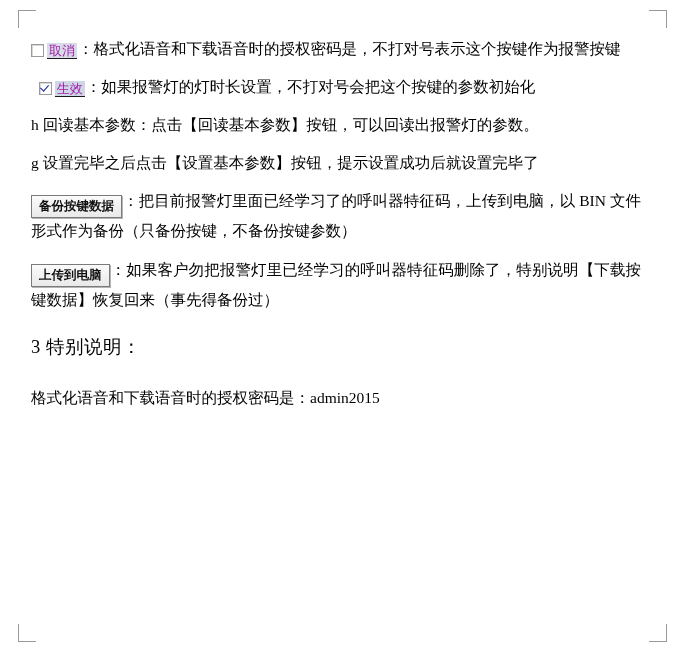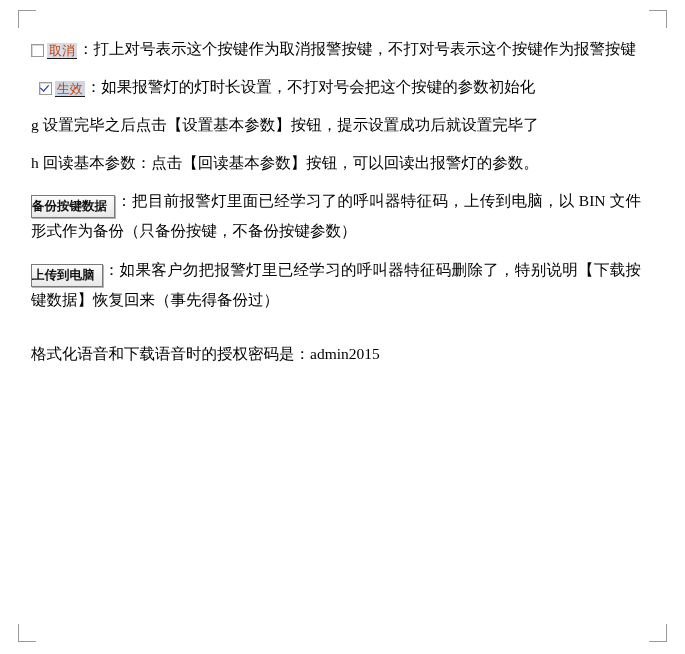--- a/index.html
+++ b/index.html
@@ -69,40 +69,40 @@
     left: 2px;
     top: 0px;
     width: 4px;
     height: 7px;
     border: solid #10239e;
     border-width: 0 1.6px 1.6px 0;
     transform: rotate(42deg);
   }
   .chk-label {
     background: #d8dce6;
-    color: #c2410c;
+    color: #a21caf;
     font-size: 13px;
     font-family: "Liberation Sans", sans-serif;
     padding: 0 2px;
     line-height: 15px;
     border-bottom: 1px solid #1a1a1a;
   }
   .chk-label.blue { background: #cfd6e4; }
 
   
   .btn {
     display: inline-block;
     border: 1px solid #7a7a7a;
     background: linear-gradient(#fbfbfb, #e9e9e9);
     box-shadow: 1px 1px 0 #b5b5b5;
     font-family: "Liberation Sans", sans-serif;
     font-size: 12.5px;
     font-weight: bold;
     color: #111;
-    padding: 3px 7px 4px 0;
+    padding: 3px 7px 4px 7px;
     line-height: 14px;
     vertical-align: -4px;
     margin-right: 1px;
     white-space: nowrap;
   }
   .btn-line { margin-bottom: 12px; }
 
   h3.section {
     margin: 22px 0 10px 0;
     font-size: 18.5px;
@@ -121,42 +121,43 @@
   <div class="mark tr"></div>
   <div class="mark bl"></div>
   <div class="mark br"></div>
 
   <div class="content">
 
     <p class="para">
       <span class="chk-widget">
           <span class="chk-box"></span>
           <span class="chk-label">取消</span>
-        </span><span>：打上对号表示这个按键作为取消报警按键，不打对号表示这个按键作为报警按键</span>
+        </span><span>：格式化语音和下载语音时的授权密码是，不打对号表示这个按键作为报警按键</span>
     </p>
 
     <p class="para">
       &nbsp;&nbsp;<span class="chk-widget">
           <span class="chk-box checked"></span>
           <span class="chk-label blue">生效</span>
         </span><span>：如果报警灯的灯时长设置，不打对号会把这个按键的参数初始化</span>
     </p>
 
+    <p class="para">h 回读基本参数：点击【回读基本参数】按钮，可以回读出报警灯的参数。</p>
+
     <p class="para">g 设置完毕之后点击【设置基本参数】按钮，提示设置成功后就设置完毕了</p>
-
-    <p class="para">h 回读基本参数：点击【回读基本参数】按钮，可以回读出报警灯的参数。</p>
 
     <p class="para btn-line">
       <span class="btn">备份按键数据</span><span>：把目前报警灯里面已经学习了的呼叫器特征码，上传到电脑，以 BIN 文件形式作为备份（只备份按键，不备份按键参数）</span>
     </p>
 
     <p class="para btn-line">
       <span class="btn">上传到电脑</span><span>：如果客户勿把报警灯里已经学习的呼叫器特征码删除了，特别说明【下载按键数据】恢复回来（事先得备份过）</span>
     </p>
 
+    <h3 class="section">3 特别说明：</h3>
 
 
     <div class="gap"></div>
 
     <p class="para">格式化语音和下载语音时的授权密码是：admin2015</p>
 
   </div>
 </div>
 
 </body></html>

